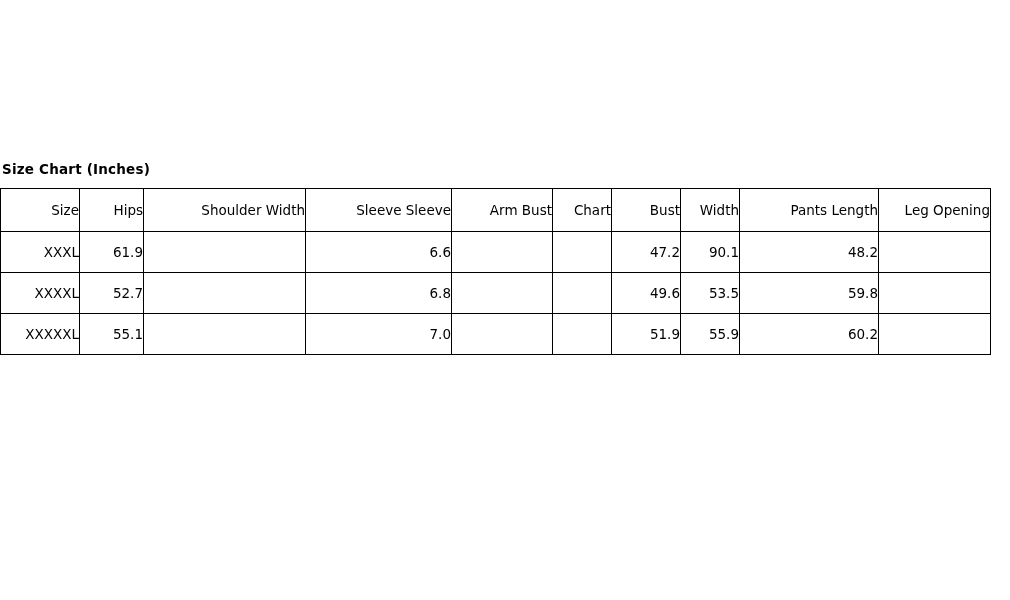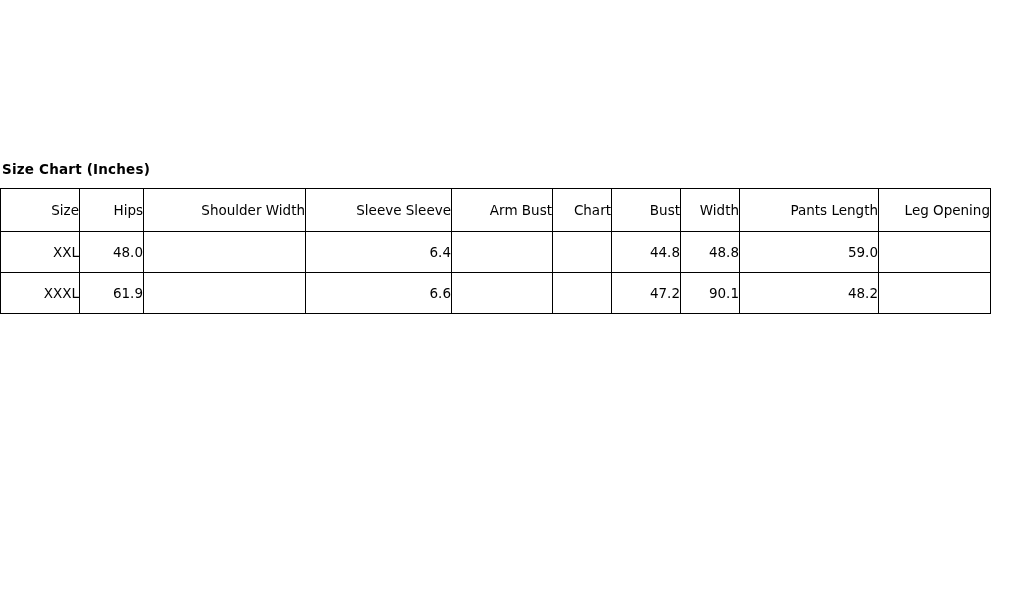--- a/index.html
+++ b/index.html
@@ -91,39 +91,51 @@
         <th>Arm Bust</th>
         <th>Chart</th>
         <th>Bust</th>
         <th>Width</th>
         <th>Pants Length</th>
         <th>Leg Opening</th>
       </tr>
     </thead>
     <tbody>
       <tr>
-        <td>XXL</td>
-        <td>48.0</td>
-        <td></td>
-        <td>6.4</td>
-        <td></td>
-        <td></td>
-        <td>44.8</td>
-        <td>48.8</td>
-        <td>59.0</td>
-        <td></td>
-      </tr>
-      <tr>
         <td>XXXL</td>
         <td>61.9</td>
         <td></td>
         <td>6.6</td>
         <td></td>
         <td></td>
         <td>47.2</td>
         <td>90.1</td>
         <td>48.2</td>
         <td></td>
       </tr>
+      <tr>
+        <td>XXXXL</td>
+        <td>52.7</td>
+        <td></td>
+        <td>6.8</td>
+        <td></td>
+        <td></td>
+        <td>49.6</td>
+        <td>53.5</td>
+        <td>59.8</td>
+        <td></td>
+      </tr>
+      <tr>
+        <td>XXXXXL</td>
+        <td>55.1</td>
+        <td></td>
+        <td>7.0</td>
+        <td></td>
+        <td></td>
+        <td>51.9</td>
+        <td>55.9</td>
+        <td>60.2</td>
+        <td></td>
+      </tr>
     </tbody>
   </table>
 
 </div>
 
 </body></html>

